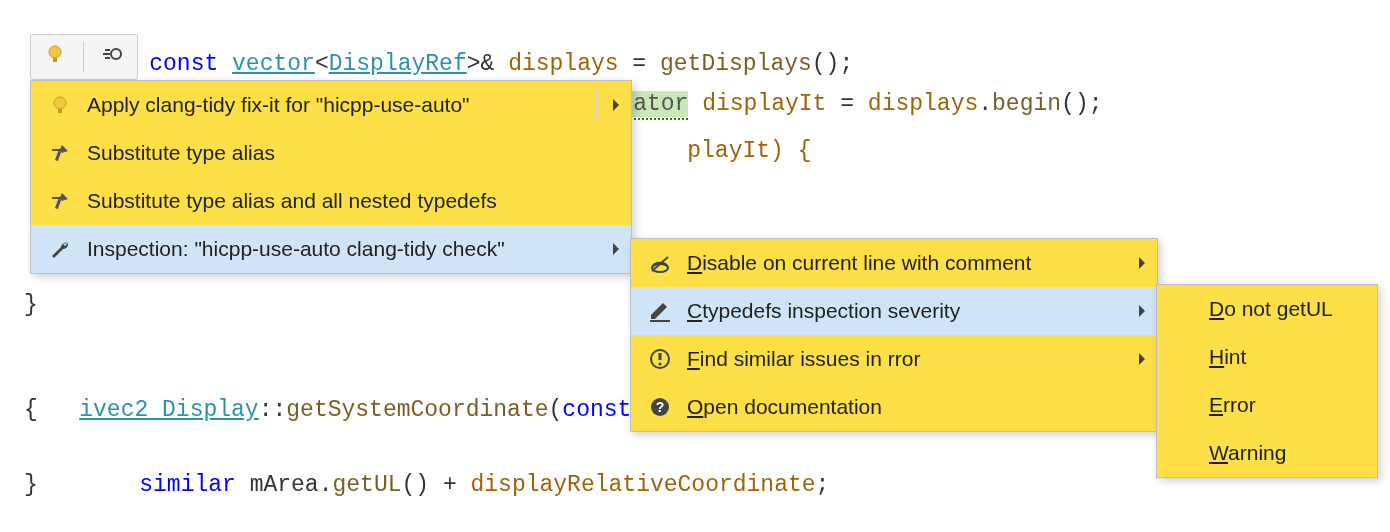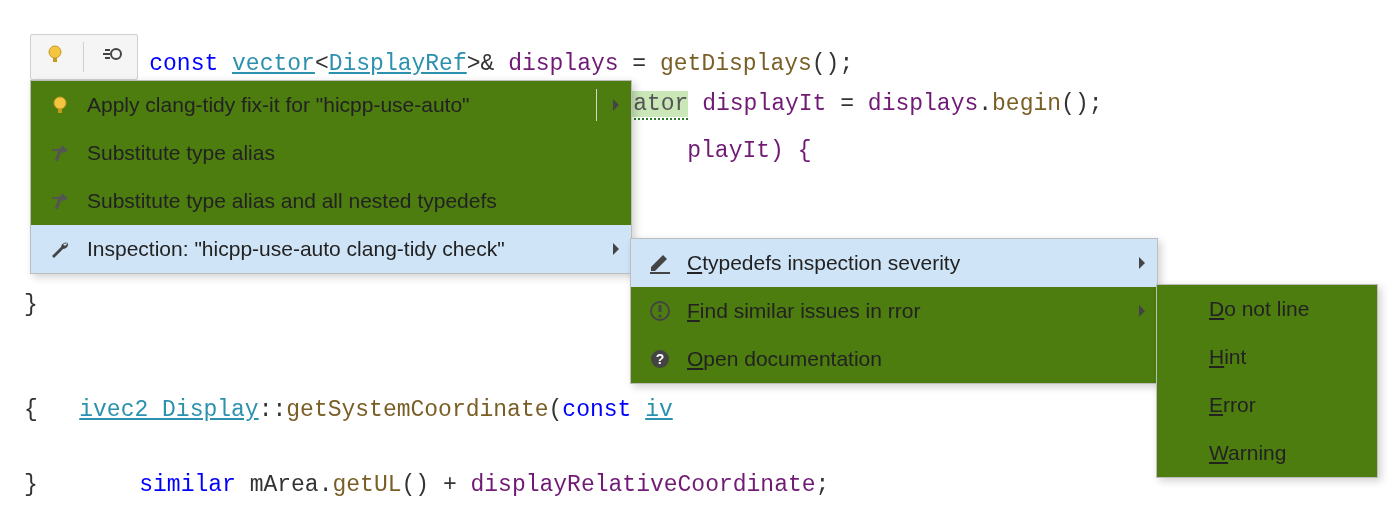--- a/index.html
+++ b/index.html
@@ -37,41 +37,41 @@
   .kw   { color: #0000ff; }
   .type { color: #2b91af; text-decoration: underline; }
   .func { color: #795e26; }
   .ident{ color: #333; }
   .punct{ color: #333; }
   .squig{ border-bottom: 2px dotted #2a7a2a; padding-bottom:1px;}
   .highlight{
     background: #c9e7b7;
     color: #555;
   }
-  .gray { color: #701a75; margin-top: 28px; }
+  .gray { color: #a16207; margin-top: 28px; }
 
   
   .gutter {
     position:absolute;
     left:30px; top:34px;
     width:98px; height:44px;
     background:#f5f5f5;
     border:1px solid #cfcfcf;
     border-radius:2px;
     display:flex;
     align-items:center;
     justify-content:space-around;
     padding:0 4px;
   }
   .div-v { width:1px; height:30px; background:#cfcfcf;}
 
   
   .menu {
     position:absolute;
-    background:#4d7c0f;
+    background:#fde047;
     border:1px solid #bdbdbd;
     box-shadow: 3px 3px 8px rgba(0,0,0,.18);
     font-size:21px;
     color:#222;
   }
   .menu1 { left:30px; top:80px; width:600px; }
   .menu2 { left:630px; top:238px; width:526px; }
   .menu3 { left:1156px; top:284px; width:220px; }
 
   .mi {
@@ -203,20 +203,33 @@
     <span class="lbl">Inspection: "hicpp-use-auto clang-tidy check"</span>
     <span class="arrow">
       <svg width="10" height="14" viewBox="0 0 10 14">
           <path d="M2 1 L8 7 L2 13 Z" fill="#444"></path>
         </svg>
     </span>
   </div>
 </div>
 
 <div class="menu menu2">
+  <div class="mi">
+    <span class="iconbox">
+      <svg class="icon" viewBox="0 0 24 24">
+          <ellipse cx="12" cy="17" rx="8" ry="4" fill="none" stroke="#444" stroke-width="2"></ellipse>
+          <path d="M4 17 C4 10 20 10 20 17" fill="none" stroke="#444" stroke-width="2"></path>
+          <line x1="4" y1="20" x2="20" y2="6" stroke="#444" stroke-width="2"></line>
+        </svg>
+    </span>
+    <span class="lbl"><span></span><span class="u">D</span><span>isable on current line with comment</span></span>
+    <span class="arrow"><svg width="10" height="14" viewBox="0 0 10 14">
+          <path d="M2 1 L8 7 L2 13 Z" fill="#444"></path>
+        </svg></span>
+  </div>
   <div class="mi selected">
     <span class="iconbox">
       <svg class="icon" viewBox="0 0 24 24">
           <path d="M3 20 L7 20 L19 8 L15 4 L3 16 Z" fill="#444"></path>
           <line x1="2" y1="22" x2="22" y2="22" stroke="#444" stroke-width="2"></line>
         </svg>
     </span>
     <span class="lbl"><span></span><span class="u">C</span><span>typedefs inspection severity</span></span>
     <span class="arrow"><svg width="10" height="14" viewBox="0 0 10 14">
           <path d="M2 1 L8 7 L2 13 Z" fill="#444"></path>
@@ -242,21 +255,21 @@
           <text x="12" y="17" text-anchor="middle" fill="#fff" font-size="14" font-family="Arial" font-weight="bold">?</text>
         </svg>
     </span>
     <span class="lbl"><span></span><span class="u">O</span><span>pen documentation</span></span>
   </div>
 </div>
 
 <div class="menu menu3">
   <div class="mi">
     <span class="check-col"></span>
-    <span class="lbl"><span></span><span class="u">D</span><span>o not line</span></span>
+    <span class="lbl"><span></span><span class="u">D</span><span>o not getUL</span></span>
   </div>
   <div class="mi">
     <span class="check-col"></span>
     <span class="lbl"><span></span><span class="u">H</span><span>int</span></span>
   </div>
   <div class="mi">
     <span class="check-col"></span>
     <span class="lbl"><span></span><span class="u">E</span><span>rror</span></span>
   </div>
   <div class="mi">

